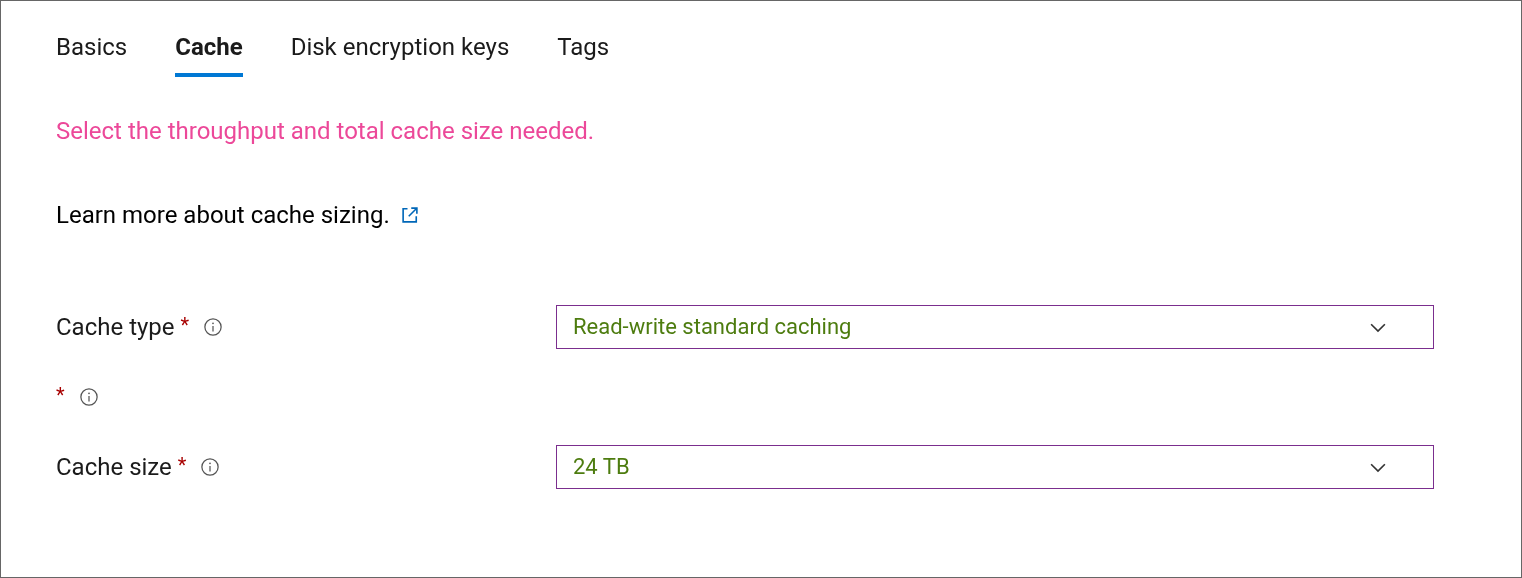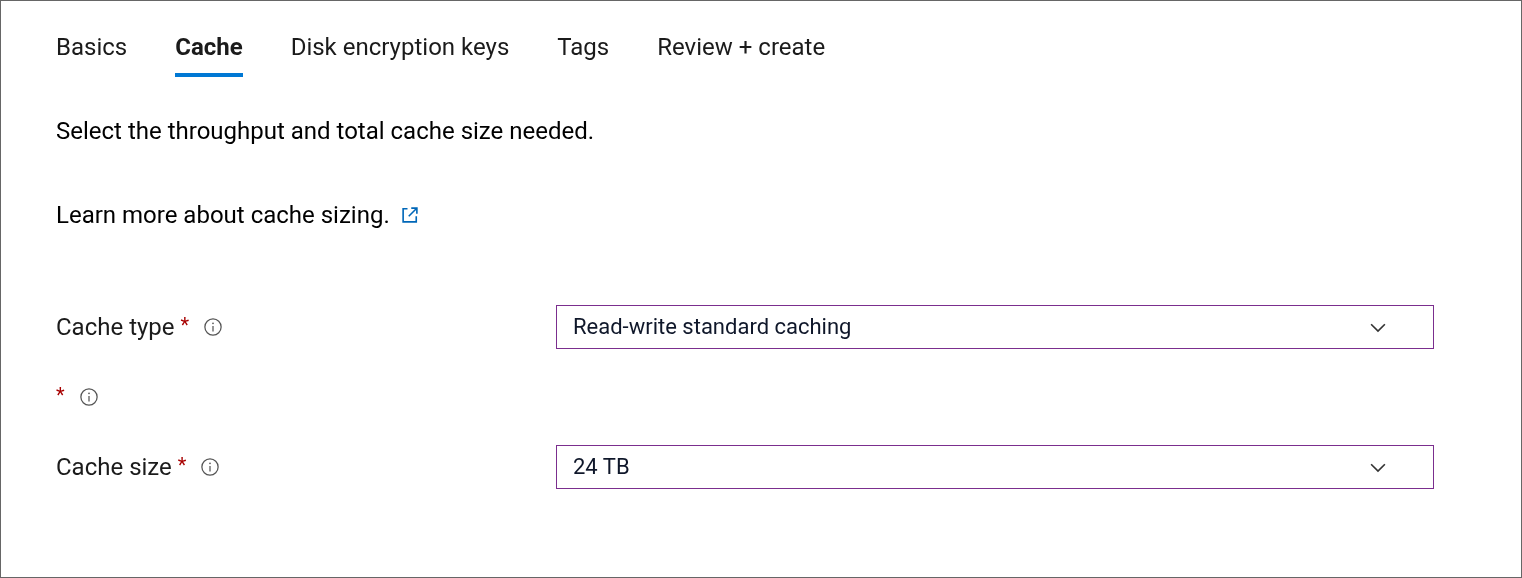--- a/index.html
+++ b/index.html
@@ -27,21 +27,21 @@
       padding-bottom: 8px;
       cursor: pointer;
       white-space: nowrap;
     }
     .tab.active {
       font-weight: 700;
       border-bottom: 4px solid #0078d4;
     }
     .intro {
       font-size: 24px;
-      color: #000000;
+      color: #ec4899;
       margin-bottom: 52px;
       line-height: 1.5;
     }
     .link-row {
       margin-bottom: 76px;
     }
     .learn-link {
       font-size: 24px;
       color: #000000;
       text-decoration: none;
@@ -80,21 +80,21 @@
     .select-wrap {
       flex: 1;
       position: relative;
       max-width: 882px;
     }
     .select {
       width: 100%;
       border: 1px solid #7b2e8e;
       background: #fff;
       font-size: 22px;
-      color: #0f172a;
+      color: #4d7c0f;
       padding: 7px 44px 7px 16px;
       cursor: pointer;
       display: flex;
       align-items: center;
       justify-content: space-between;
       min-height: 44px;
     }
     .chevron {
       display: inline-flex;
     }
@@ -103,21 +103,20 @@
 </head>
 <body>
 
 <div class="window">
 
   <div class="tabs">
     <div class="tab">Basics</div>
     <div class="tab active">Cache</div>
     <div class="tab">Disk encryption keys</div>
     <div class="tab">Tags</div>
-    <div class="tab">Review + create</div>
   </div>
 
   <div class="intro">Select the throughput and total cache size needed.</div>
 
   <div class="link-row">
     <a class="learn-link">
       <span>Learn more about cache sizing.</span>
       <span>
         <svg width="20" height="20" viewBox="0 0 16 16" fill="none" stroke="#0067b8" stroke-width="1.3">
           <path d="M6 3 H2.5 V13.5 H13 V9"></path>

